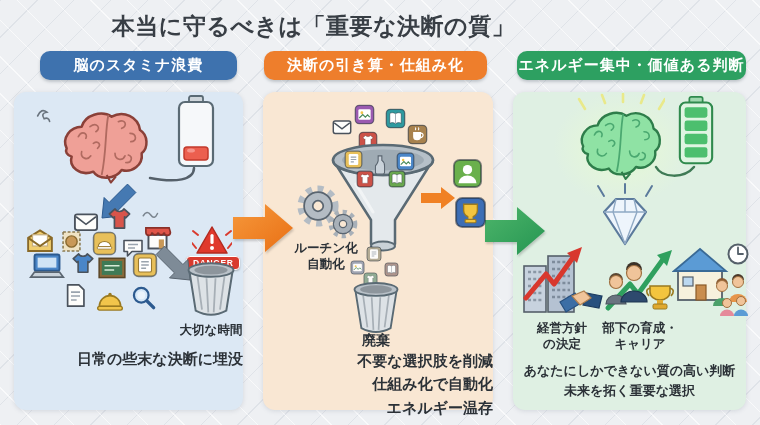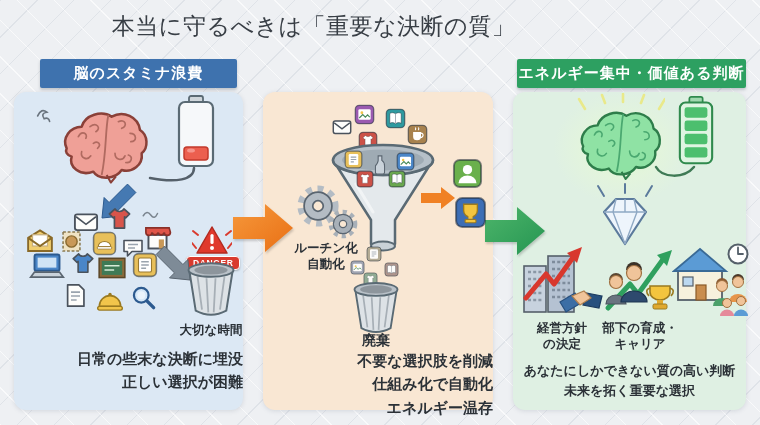--- a/index.html
+++ b/index.html
@@ -6,24 +6,24 @@
   .stage{
     position:relative;width:760px;height:425px;overflow:hidden;
     font-family:"Liberation Sans","DejaVu Sans",sans-serif;
     background-color:#eef0f3;
     background-image:
       repeating-linear-gradient(45deg, rgba(255,255,255,.65) 0 1px, transparent 1px 26px),
       repeating-linear-gradient(135deg, rgba(205,211,219,.45) 0 1px, transparent 1px 26px);
   }
   .title{
     position:absolute;left:0;top:11px;width:627px;text-align:center;
-    font-size:23px;font-weight:400;letter-spacing:.5px;color:#383e45;
+    font-size:23px;font-weight:700;letter-spacing:.5px;color:#383e45;
   }
   .pill{
-    position:absolute;top:59px;height:29px;border-radius:2px;
+    position:absolute;top:51px;height:29px;border-radius:10px;
     display:flex;align-items:center;justify-content:center;
     color:#fff;font-weight:bold;font-size:15px;letter-spacing:1px;
     box-shadow:0 2px 3px rgba(60,70,85,.25);
   }
   .panel{
     position:absolute;top:92px;height:318px;border-radius:12px;
     box-shadow:0 1px 4px rgba(130,140,155,.25);
   }
   .abs{position:absolute;}
   .txt{
@@ -158,20 +158,21 @@
         </symbol>
       <symbol id="s-bottle" viewBox="0 0 12 24">
           <path d="M4,2 h4 v5 q3,2 3,6 v7 a2,2 0 0 1 -2,2 h-6 a2,2 0 0 1 -2,-2 v-7 q3,-4 3,-6 z" fill="#c9d2da" stroke="#5a6570" stroke-width="1.2"></path>
         </symbol>
     </defs>
   </svg>
 
   <div class="title">本当に守るべきは「重要な決断の質」</div>
 
   <div class="pill" style="left:40px;width:197px;background:#3e72ae">脳のスタミナ浪費</div>
+  <div class="pill" style="left:264px;width:223px;background:#ee7e2c">決断の引き算・仕組み化</div>
   <div class="pill" style="left:517px;width:229px;background:#2da061">エネルギー集中・価値ある判断</div>
 
   <div class="panel" style="left:14px;width:229px;background:#dce8f4"></div>
   <div class="panel" style="left:263px;width:230px;background:#f9e7d3"></div>
   <div class="panel" style="left:513px;width:233px;background:#dff0e3"></div>
 
   <svg class="abs" style="left:233px;top:200px;filter:drop-shadow(1px 2px 1px rgba(0,0,0,.18))" width="62" height="56" viewBox="0 0 62 56">
     <defs>
         <linearGradient id="go" x1="0" y1="0" x2="1" y2="1">
           <stop offset="0" stop-color="#f6993c"></stop>
@@ -268,21 +269,20 @@
   <svg class="abs" style="left:150px;top:240px" width="46" height="46" viewBox="0 0 46 46">
     <polygon points="40,40 37.9,19.5 32.9,24.5 14.5,6.1 6.1,14.5 24.5,32.9 19.5,37.9" fill="#7e8b97" stroke="#5a6570" stroke-width="1"></polygon>
   </svg>
   <svg class="abs" style="left:184px;top:260px" width="54" height="58" viewBox="0 0 60 64">
       <use href="#s-trash"></use>
     </svg>
   <div class="txt caption" style="left:171px;top:322px;width:80px">大切な時間</div>
 
   <div class="txt summary" style="left:14px;top:347px;width:229px">
     <div>日常の些末な決断に埋没</div>
-    <div>正しい選択が困難</div>
   </div>
 
   <svg class="abs" style="left:331px;top:116px" width="22" height="22" viewBox="0 0 24 24">
       <use href="#s-env"></use>
     </svg>
   <svg class="abs" style="left:354px;top:104px;color:#9a5ab0" width="21" height="21" viewBox="0 0 24 24">
       <use href="#s-tilephoto"></use>
     </svg>
   <svg class="abs" style="left:385px;top:108px;color:#2f9aa0" width="21" height="21" viewBox="0 0 24 24">
       <use href="#s-tilebook"></use>

